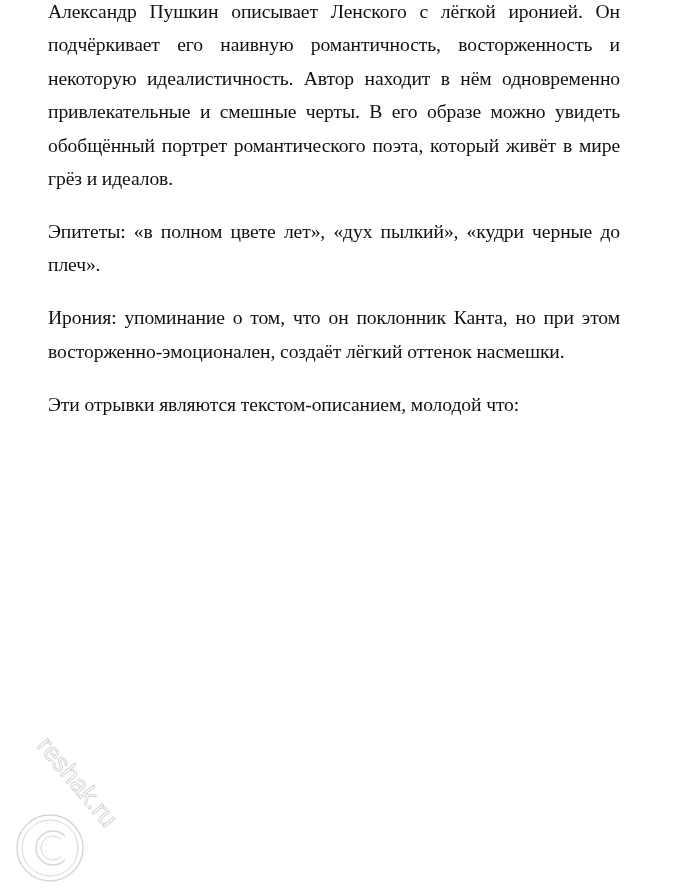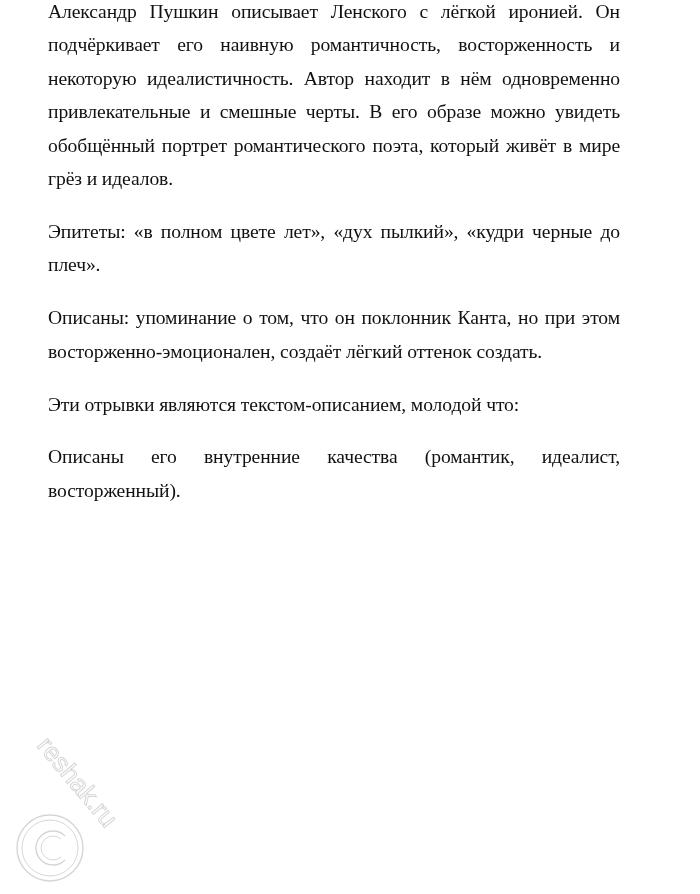--- a/index.html
+++ b/index.html
@@ -24,23 +24,22 @@
     position: absolute; left: 10px; top: 738px; width: 110px; height: 150px;
     pointer-events: none; opacity: 0.35;
   }
 </style>
 </head>
 <body>
 
 <div class="doc">
   <p class="p first"><span>Александр Пушкин описывает Ленского с лёгкой иронией. Он подчёркивает его наивную романтичность, восторженность и некоторую идеалистичность. Автор находит в нём одновременно привлекательные и смешные черты. В его образе можно увидеть обобщённый портрет романтического поэта, который живёт в мире грёз и идеалов.</span></p>
   <p class="p"><b>Эпитеты</b><span>: «в полном цвете лет», «дух пылкий», «кудри черные до плеч».</span></p>
-  <p class="p"><b>Описаны</b><span>: упоминание о том, что он поклонник Канта, но при этом восторженно-эмоционален, создаёт лёгкий оттенок создать.</span></p>
+  <p class="p"><b>Ирония</b><span>: упоминание о том, что он поклонник Канта, но при этом восторженно-эмоционален, создаёт лёгкий оттенок насмешки.</span></p>
   <p class="p"><span>Эти отрывки являются текстом-описанием, молодой что:</span></p>
-  <p class="p"><span>Описаны его внутренние качества (романтик, идеалист, восторженный).</span></p>
 </div>
 
 <svg class="wm" viewBox="0 0 110 150">
   <g>
     <circle cx="40" cy="110" r="33" fill="none" stroke="#8a8a8a" stroke-width="1.4"></circle>
     <circle cx="40" cy="110" r="28" fill="none" stroke="#8a8a8a" stroke-width="1"></circle>
     <path d="M55 98 A17 17 0 1 0 55 122" fill="none" stroke="#8a8a8a" stroke-width="1.4"></path>
     <path d="M51 101 A12 12 0 1 0 51 119" fill="none" stroke="#8a8a8a" stroke-width="1"></path>
   </g>
   <text x="0" y="0" font-family="Liberation Sans, sans-serif" font-size="26" fill="none" stroke="#8a8a8a" stroke-width="1" transform="translate(26,8) rotate(50)">reshak.ru</text>

